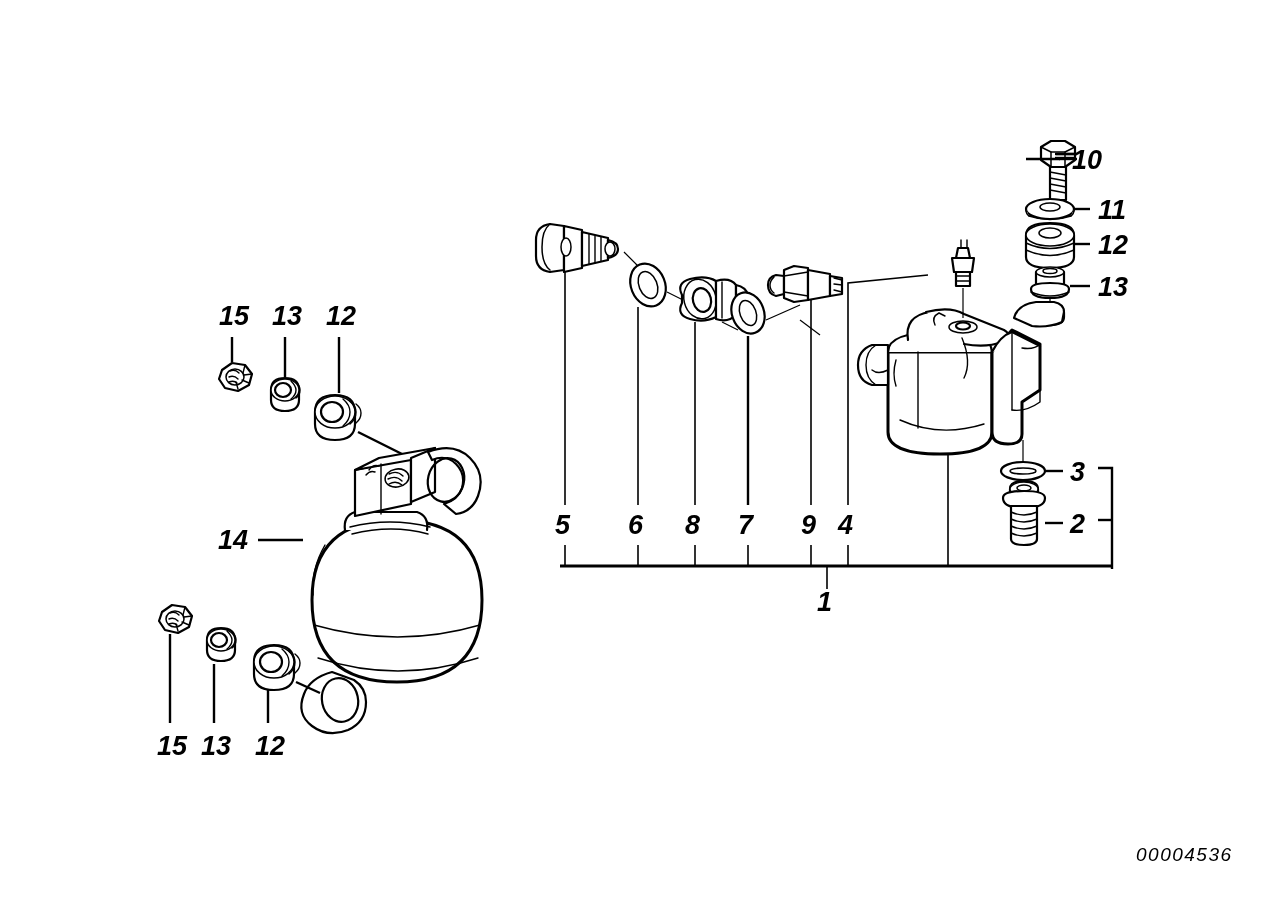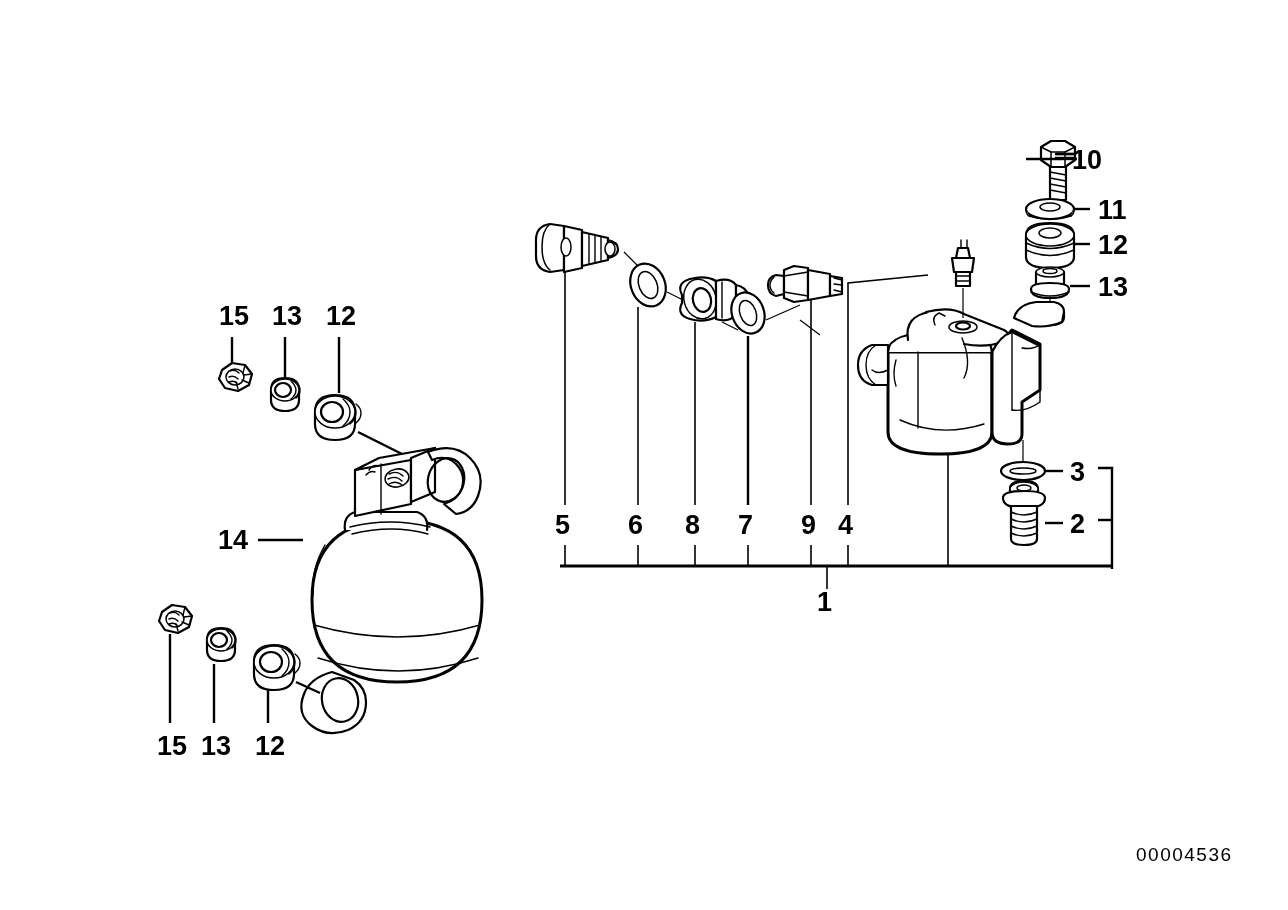--- a/index.html
+++ b/index.html
@@ -1,17 +1,17 @@
 <!DOCTYPE html>
 <html><head>
 <meta charset="utf-8">
 <style>
   html,body{margin:0;padding:0;background:#fff;}
   body{width:1288px;height:910px;font-family:"Liberation Sans",sans-serif;overflow:hidden;}
-  #stage{position:relative;width:1288px;height:910px;background:#84cc16;}
+  #stage{position:relative;width:1288px;height:910px;background:#84cc16;font-style:italic;}
   svg{display:block;}
   .lbl{font-family:"Liberation Sans",sans-serif;font-weight:bold;font-size:27px;fill:#000;}
   .code{font-family:"Liberation Sans",sans-serif;font-size:19px;letter-spacing:1.5px;fill:#000;}
   .ln{stroke:#000;fill:none;}
   .l1{stroke-width:1.6;}
   .l2{stroke-width:2.4;}
   .l3{stroke-width:3.2;}
   .thin{stroke-width:1.2;}
   .part{fill:#fff;stroke:#000;stroke-width:2.2;stroke-linejoin:round;stroke-linecap:round;}
   .partT{fill:#fff;stroke:#000;stroke-width:1.5;stroke-linejoin:round;stroke-linecap:round;}

